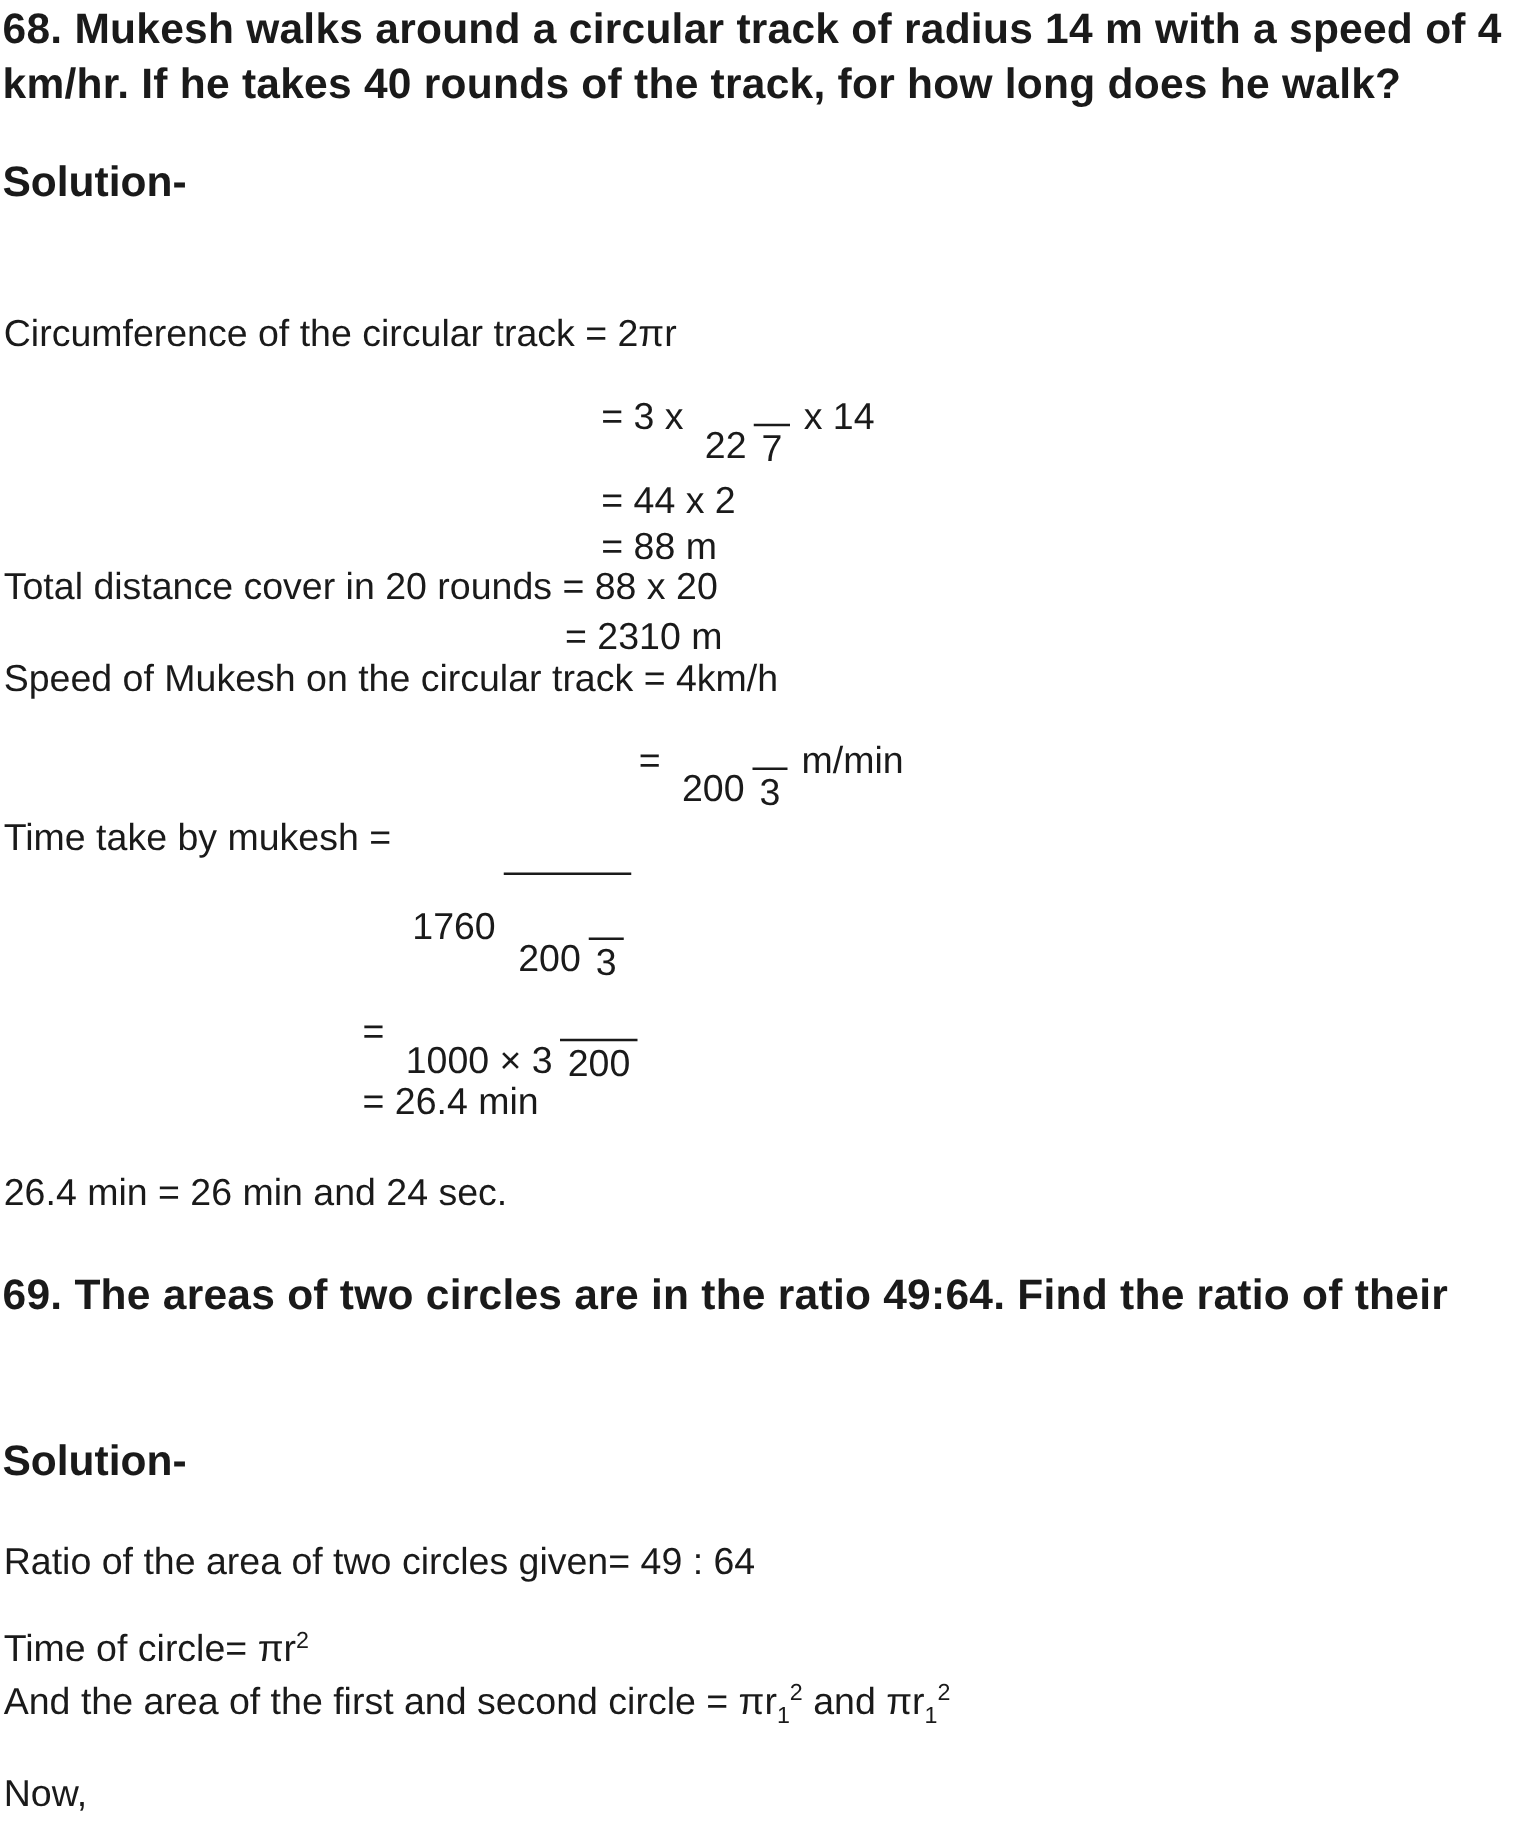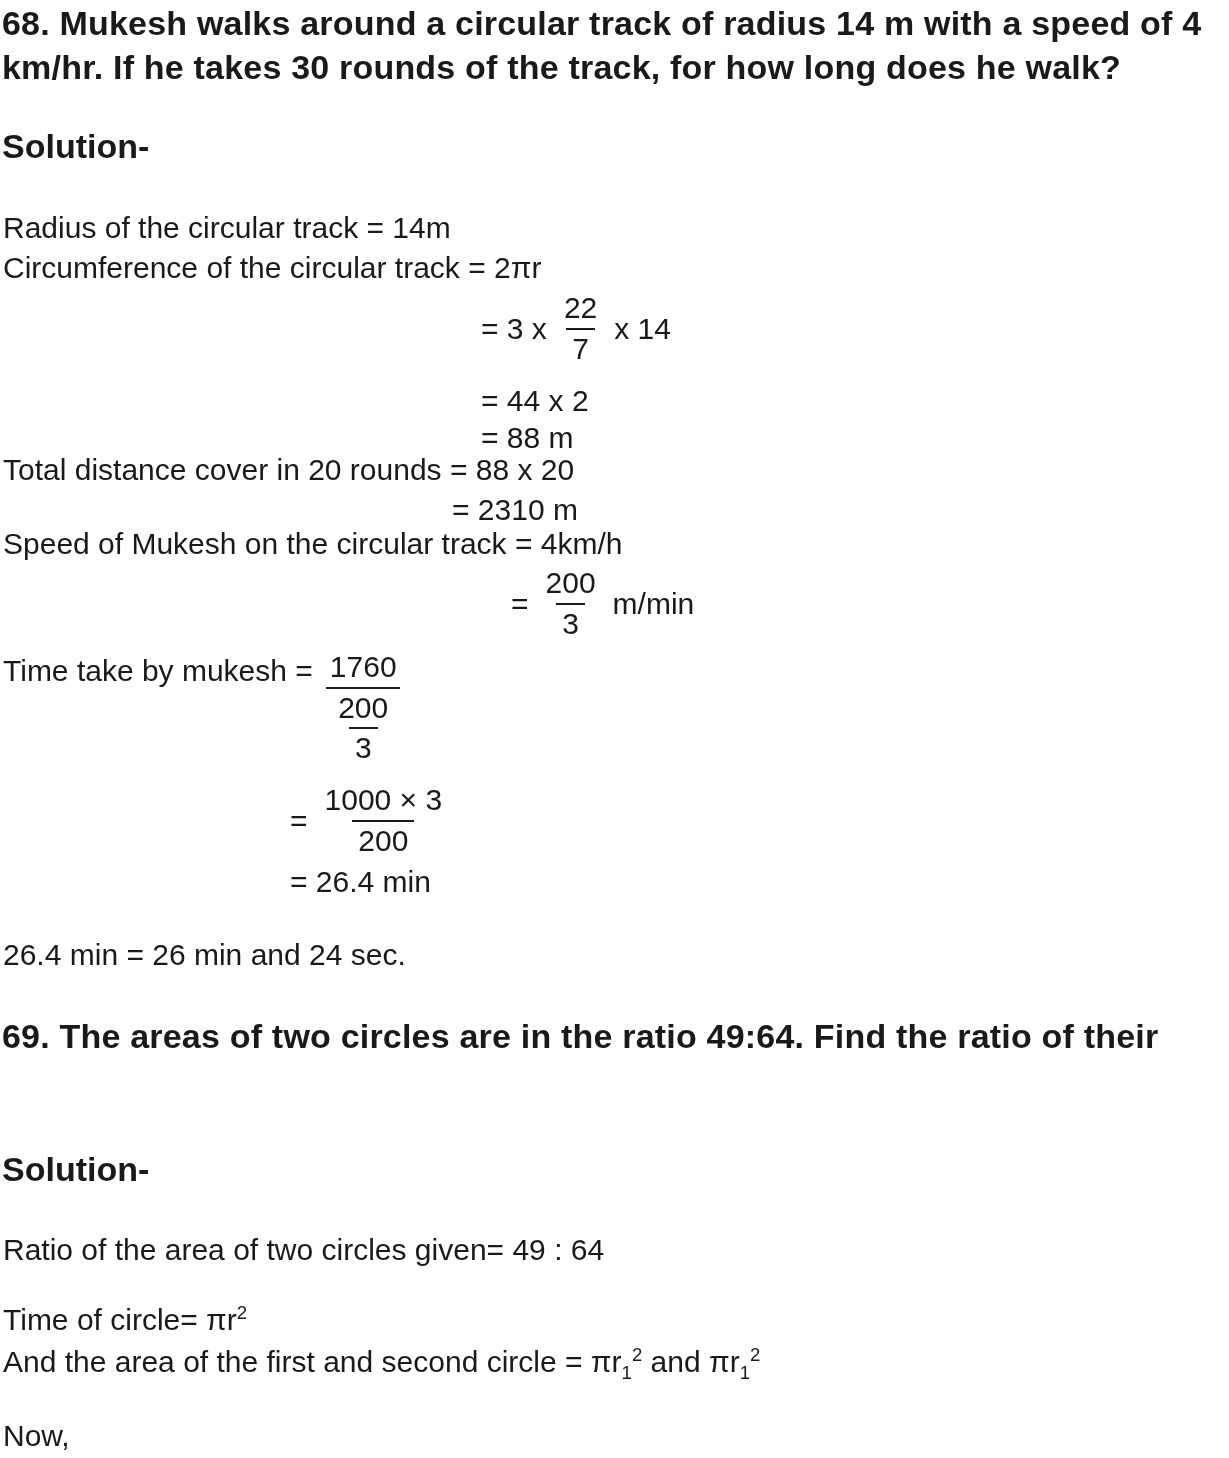--- a/index.html
+++ b/index.html
@@ -36,49 +36,48 @@
   .eq {
     position:absolute;
     font-size:30px;
     display:flex;
     align-items:center;
     column-gap:11px;
     white-space:nowrap;
   }
   .frac {
     display:inline-flex;
-    flex-direction:column;
     align-items:center;
     line-height:1.15;
     text-align:center;
+    margin-top:48px;
   }
   .frac .num { display:inline-flex; justify-content:center; padding:0 6px 2px; }
   .frac .den {
     display:inline-flex;
     justify-content:center;
     border-top:2px solid currentColor;
     padding:2px 6px 0;
   }
   .raise { align-self:flex-start; margin-top:4px; }
   sup { font-size:0.62em; line-height:0; }
   sub { font-size:0.62em; line-height:0; }
 </style>
 </head>
 <body>
 
 <div class="page">
 
   <div class="heading" style="left:2px; top:1px;">
     <span>68. Mukesh walks around a circular track of radius 14 m with a speed of 4</span>
-    <span>km/hr. If he takes 30 rounds of the track, for how long does he walk?</span>
+    <span>km/hr. If he takes 40 rounds of the track, for how long does he walk?</span>
   </div>
 
   <div class="solution-label" style="left:2px; top:127px;">Solution-</div>
 
-  <div class="line" style="left:3px; top:211px;">Radius of the circular track = 14m</div>
   <div class="line" style="left:3px; top:251px;">Circumference of the circular track = 2πr</div>
 
   <div class="eq" style="left:481px; top:291px;">
     <span>= 3 x</span>
     <span class="frac">
       <span class="num">22</span>
       <span class="den">7</span>
     </span>
     <span>x 14</span>
   </div>

